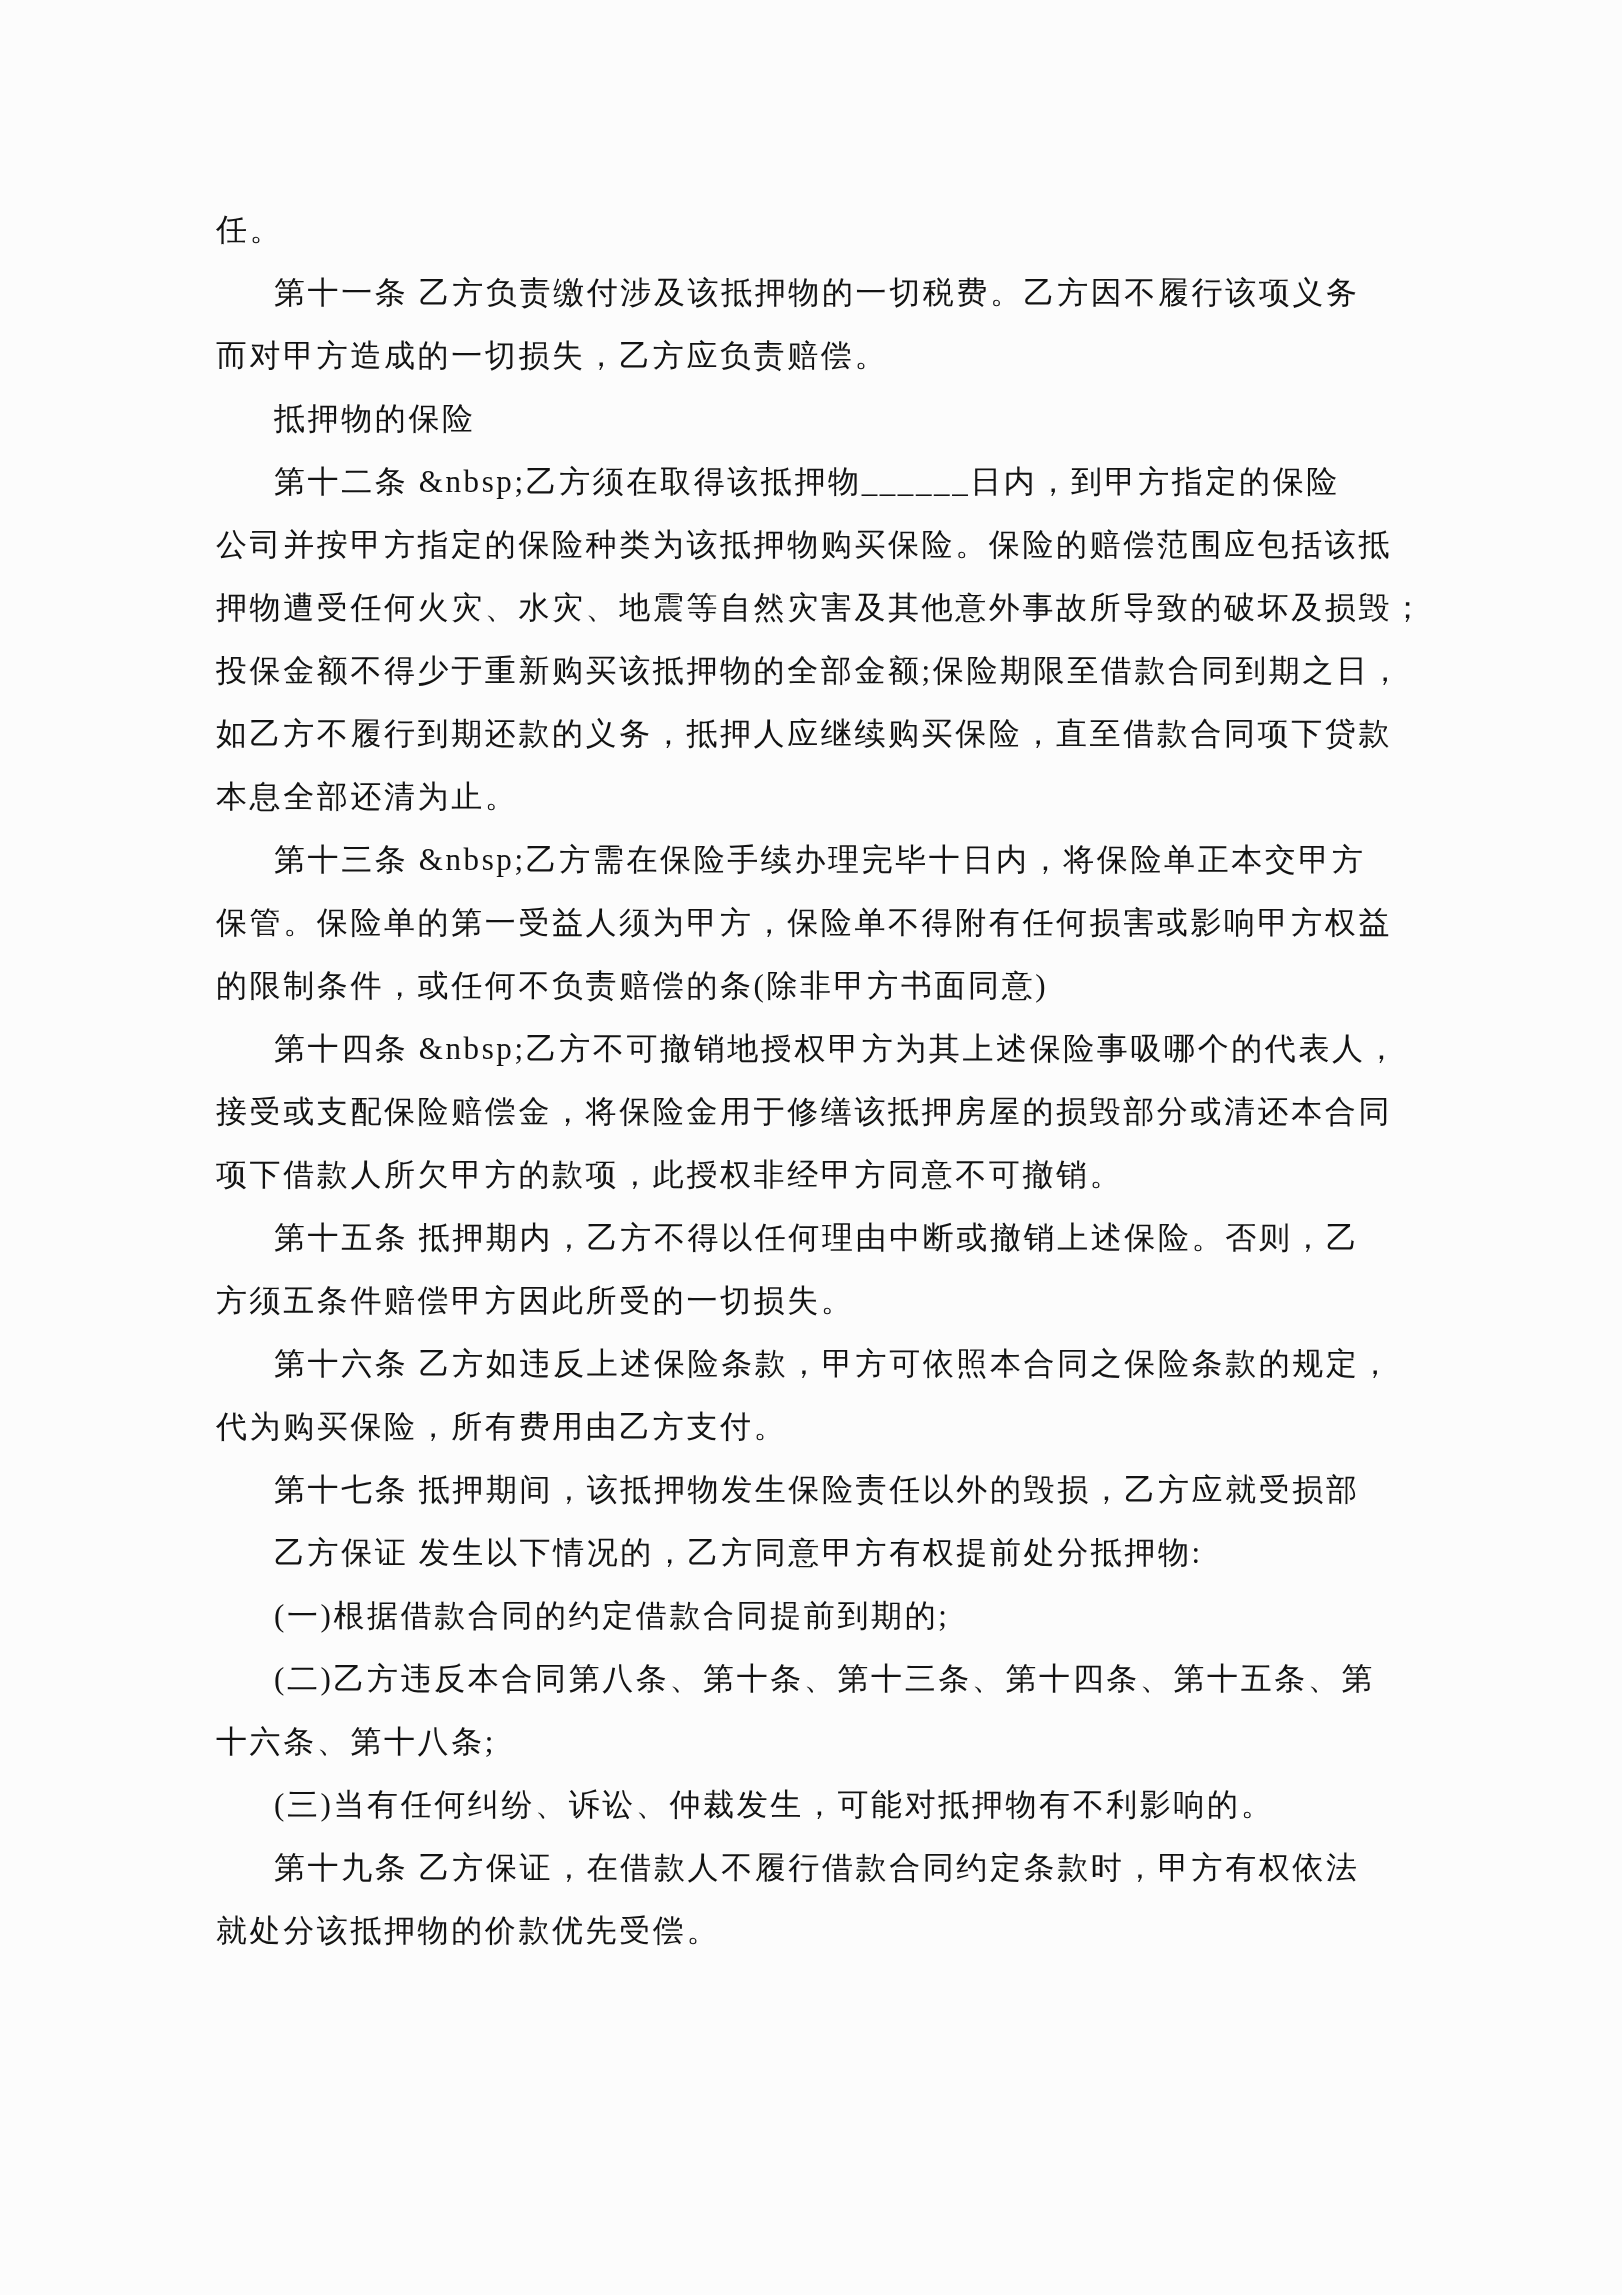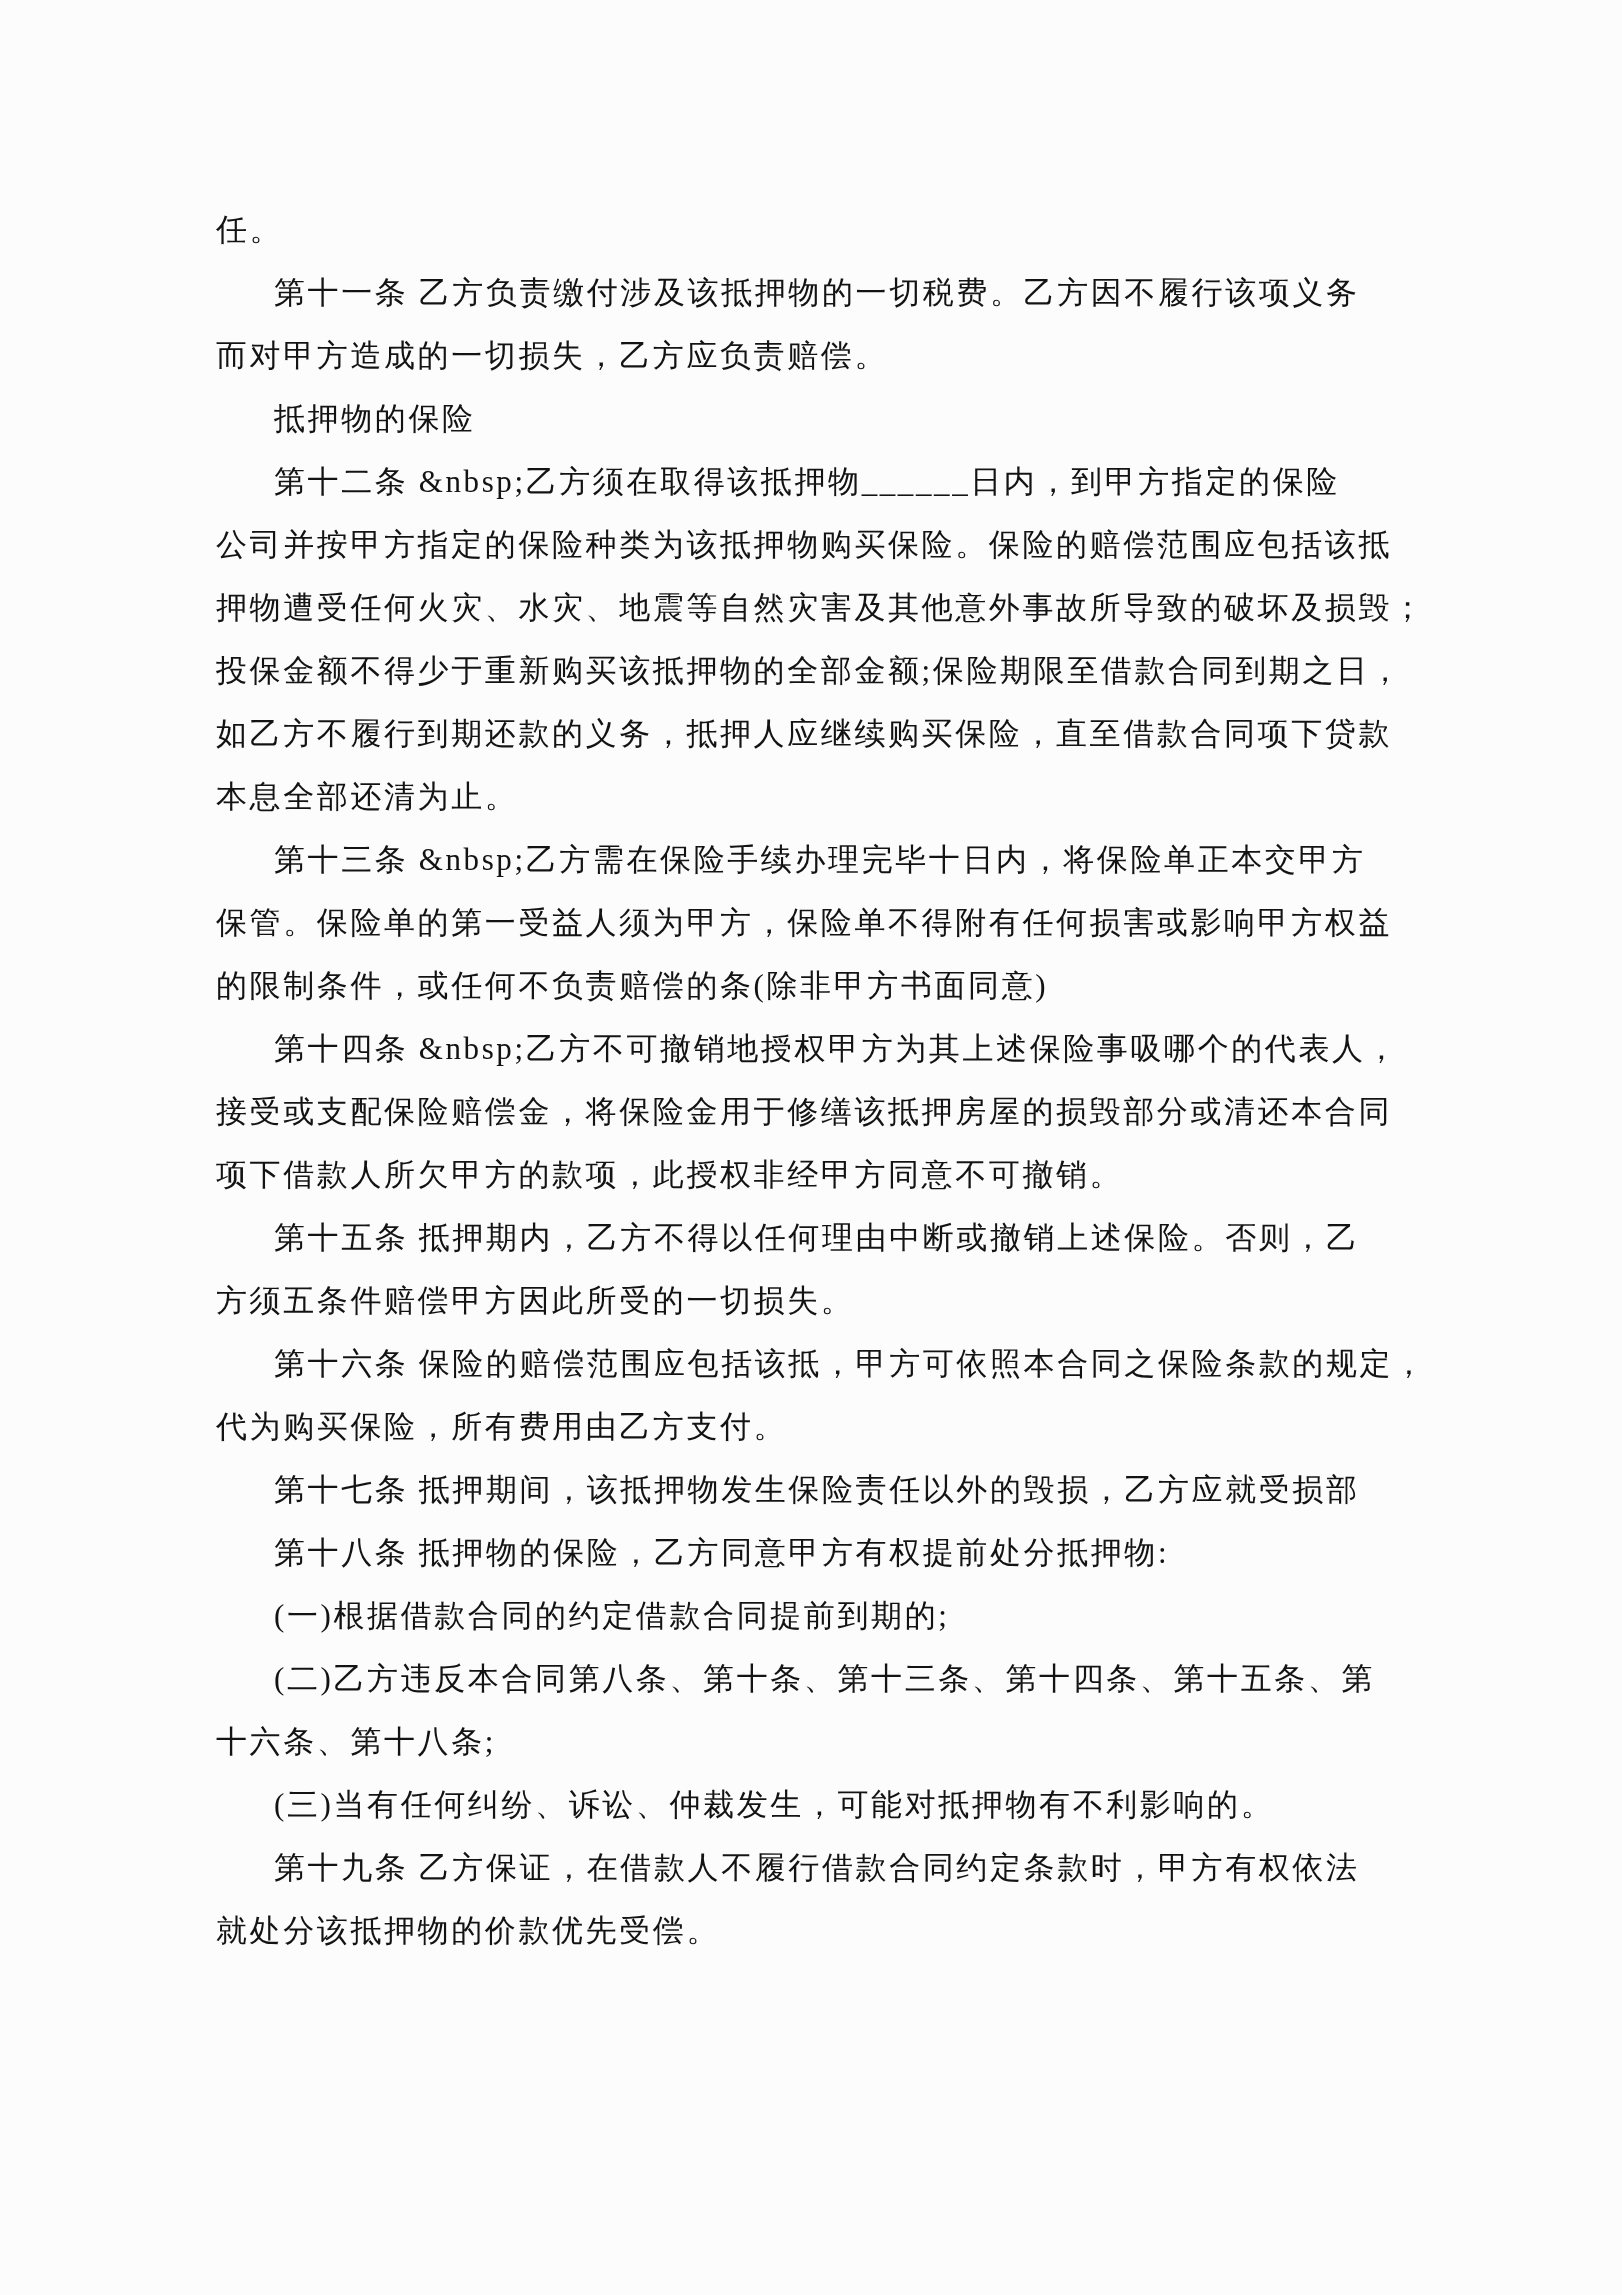--- a/index.html
+++ b/index.html
@@ -50,24 +50,24 @@
       <div class="doc-line">如乙方不履行到期还款的义务，抵押人应继续购买保险，直至借款合同项下贷款</div>
       <div class="doc-line">本息全部还清为止。</div>
       <div class="doc-line indent">第十三条 &amp;nbsp;乙方需在保险手续办理完毕十日内，将保险单正本交甲方</div>
       <div class="doc-line">保管。保险单的第一受益人须为甲方，保险单不得附有任何损害或影响甲方权益</div>
       <div class="doc-line">的限制条件，或任何不负责赔偿的条(除非甲方书面同意)</div>
       <div class="doc-line indent">第十四条 &amp;nbsp;乙方不可撤销地授权甲方为其上述保险事吸哪个的代表人，</div>
       <div class="doc-line">接受或支配保险赔偿金，将保险金用于修缮该抵押房屋的损毁部分或清还本合同</div>
       <div class="doc-line">项下借款人所欠甲方的款项，此授权非经甲方同意不可撤销。</div>
       <div class="doc-line indent">第十五条 抵押期内，乙方不得以任何理由中断或撤销上述保险。否则，乙</div>
       <div class="doc-line">方须五条件赔偿甲方因此所受的一切损失。</div>
-      <div class="doc-line indent">第十六条 保险的赔偿范围应包括该抵，甲方可依照本合同之保险条款的规定，</div>
+      <div class="doc-line indent">第十六条 乙方如违反上述保险条款，甲方可依照本合同之保险条款的规定，</div>
       <div class="doc-line">代为购买保险，所有费用由乙方支付。</div>
       <div class="doc-line indent">第十七条 抵押期间，该抵押物发生保险责任以外的毁损，乙方应就受损部</div>
-      <div class="doc-line indent">第十八条 抵押物的保险，乙方同意甲方有权提前处分抵押物:</div>
+      <div class="doc-line indent">乙方保证 发生以下情况的，乙方同意甲方有权提前处分抵押物:</div>
       <div class="doc-line indent">(一)根据借款合同的约定借款合同提前到期的;</div>
       <div class="doc-line indent">(二)乙方违反本合同第八条、第十条、第十三条、第十四条、第十五条、第</div>
       <div class="doc-line">十六条、第十八条;</div>
       <div class="doc-line indent">(三)当有任何纠纷、诉讼、仲裁发生，可能对抵押物有不利影响的。</div>
       <div class="doc-line indent">第十九条 乙方保证，在借款人不履行借款合同约定条款时，甲方有权依法</div>
       <div class="doc-line">就处分该抵押物的价款优先受偿。</div>
     </div>
 </main>
 
 

